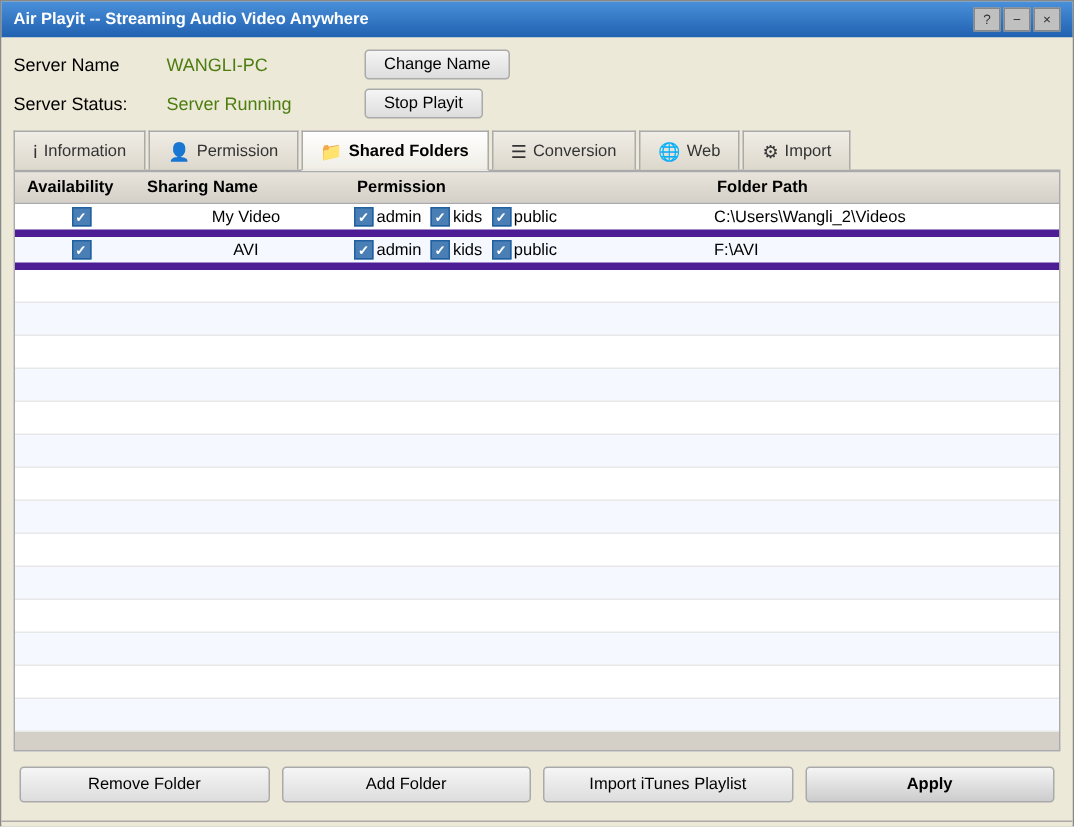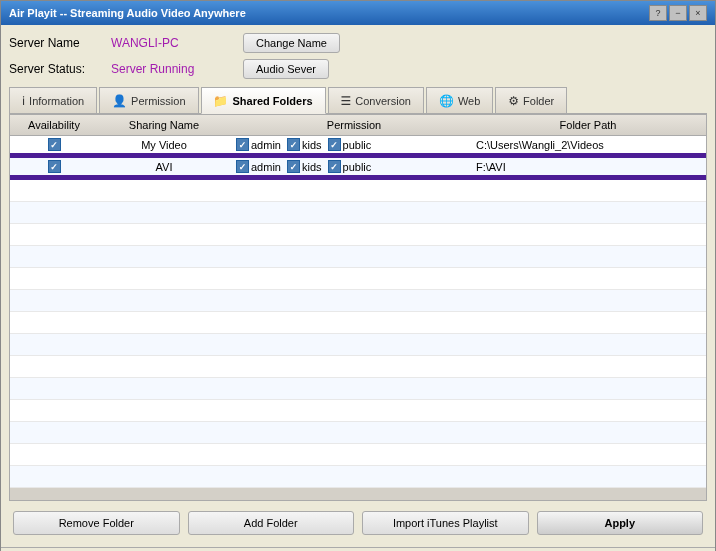--- a/index.html
+++ b/index.html
@@ -68,21 +68,21 @@
       align-items: center;
       gap: 12px;
     }
     .server-label {
       font-size: 12px;
       color: #000;
       width: 90px;
     }
     .server-value {
       font-size: 12px;
-      color: #a21caf;
+      color: #4d7c0f;
       width: 120px;
     }
     .btn {
       background: linear-gradient(to bottom, #f5f5f5, #ddd);
       border: 1px solid #aaa;
       border-radius: 3px;
       padding: 3px 12px;
       font-size: 11px;
       cursor: pointer;
       color: #000;
@@ -127,22 +127,21 @@
     }
     .table-header {
       display: grid;
       grid-template-columns: 80px 140px 240px 1fr;
       background: linear-gradient(to bottom, #e8e4dc, #d4d0c8);
       border-bottom: 1px solid #aaa;
       padding: 2px 4px;
     }
     .col-header {
       font-size: 11px;
-      font-weight: normal;
-      text-align: center;
+      font-weight: bold;
       padding: 2px 4px;
     }
     .table-body {
       flex: 1;
       overflow-y: auto;
     }
     .table-row {
       display: grid;
       grid-template-columns: 80px 140px 240px 1fr;
       align-items: center;
@@ -251,21 +250,21 @@
 
     <div class="server-info">
       <div class="server-row">
         <span class="server-label">Server Name</span>
         <span class="server-value">WANGLI-PC</span>
         <button class="btn">Change Name</button>
       </div>
       <div class="server-row">
         <span class="server-label">Server Status:</span>
         <span class="server-value">Server Running</span>
-        <button class="btn">Audio Sever</button>
+        <button class="btn">Stop Playit</button>
       </div>
     </div>
 
     <div class="tabs">
       <div class="tab">
         <span class="tab-icon">ℹ</span>
         <span>Information</span>
       </div>
       <div class="tab">
         <span class="tab-icon">👤</span>
@@ -278,21 +277,21 @@
       <div class="tab">
         <span class="tab-icon">☰</span>
         <span>Conversion</span>
       </div>
       <div class="tab">
         <span class="tab-icon">🌐</span>
         <span>Web</span>
       </div>
       <div class="tab">
         <span class="tab-icon">⚙</span>
-        <span>Folder</span>
+        <span>Import</span>
       </div>
     </div>
 
     <div class="main-area">
 
       <div class="table-header">
         <div class="col-header">Availability</div>
         <div class="col-header">Sharing Name</div>
         <div class="col-header">Permission</div>
         <div class="col-header">Folder Path</div>

